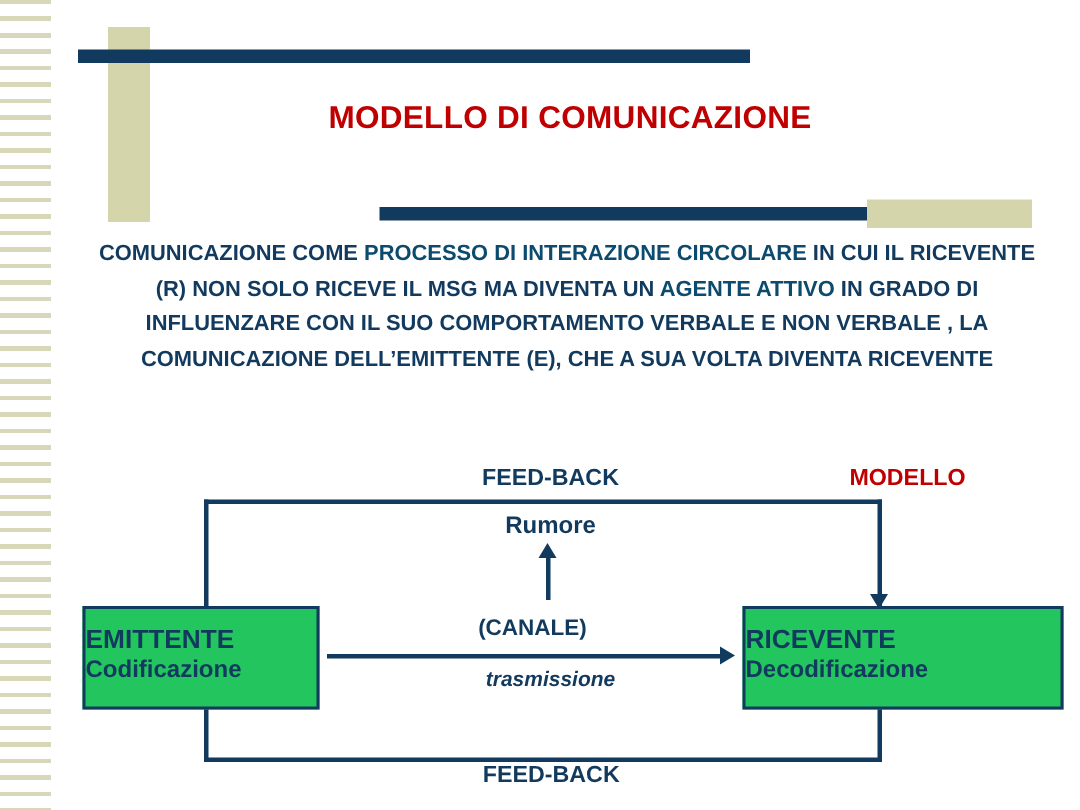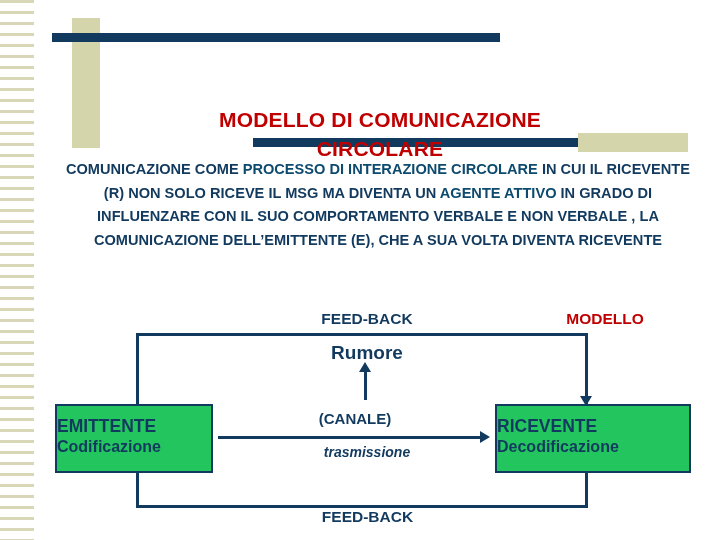--- a/index.html
+++ b/index.html
@@ -89,21 +89,20 @@
     position: absolute;
     left: 100px;
     top: 64px;
     width: 560px;
     text-align: center;
     color: #c00000;
     font-size: 21px;
     font-weight: bold;
     line-height: 29px;
     letter-spacing: 0.2px;
-    margin-top: 41px;
   }
 
   .body-text {
     position: absolute;
     left: 58px;
     top: 158px;
     width: 640px;
     text-align: center;
     font-size: 14.6px;
     line-height: 23.5px;
@@ -132,21 +131,21 @@
     top: 310px;
     width: 140px;
     text-align: center;
     font-size: 15.5px;
   }
   .rumore {
     left: 297px;
     top: 342px;
     width: 140px;
     text-align: center;
-    font-size: 19px;
+    font-size: 16px;
   }
   .contesto {
     left: 520px;
     top: 310px;
     width: 170px;
     text-align: center;
     font-size: 15.5px;
     color: #c00000;
   }
   .feedback-bottom {
@@ -179,21 +178,21 @@
   .box-emittente {
     left: 55px;
     top: 404px;
     width: 158px;
     height: 69px;
     padding-top: 9px;
   }
   .box-ricevente {
     left: 495px;
     top: 404px;
-    width: 196px;
+    width: 214px;
     height: 69px;
     padding-top: 9px;
   }
 
   .canale {
     position: absolute;
     left: 280px;
     top: 410px;
     width: 150px;
     text-align: center;
@@ -250,21 +249,20 @@
 
   <div class="left-band"></div>
   <div class="left-band-inner"></div>
   <div class="khaki-bar"></div>
   <div class="top-rule"></div>
   <div class="mid-rule"></div>
   <div class="khaki-right"></div>
 
   <div class="title">
     <div>MODELLO DI COMUNICAZIONE</div>
-    <div>CIRCOLARE</div>
   </div>
 
   <div class="body-text">
     <span>COMUNICAZIONE COME </span><span class="hl">PROCESSO DI INTERAZIONE CIRCOLARE</span><span> IN CUI IL RICEVENTE (R) NON SOLO RICEVE IL MSG MA DIVENTA UN </span><span class="hl">AGENTE ATTIVO</span><span> IN GRADO DI INFLUENZARE CON IL SUO COMPORTAMENTO VERBALE E NON VERBALE , LA COMUNICAZIONE DELL’EMITTENTE (E), CHE A SUA VOLTA DIVENTA RICEVENTE</span>
   </div>
 
   <div class="diagram">
 
     <div class="ln" style="left:136px; top:333px; width:3px; height:175px;"></div>
     <div class="ln" style="left:136px; top:333px; width:452px; height:3px;"></div>

